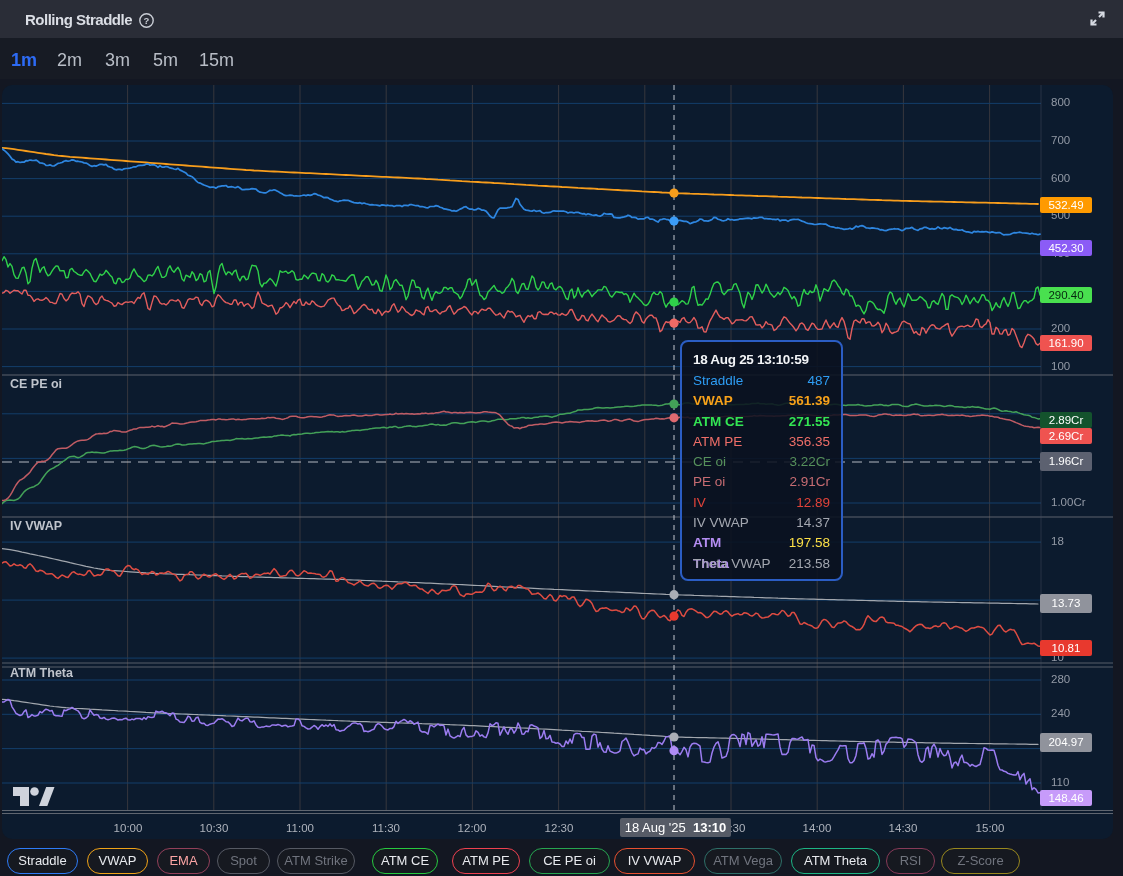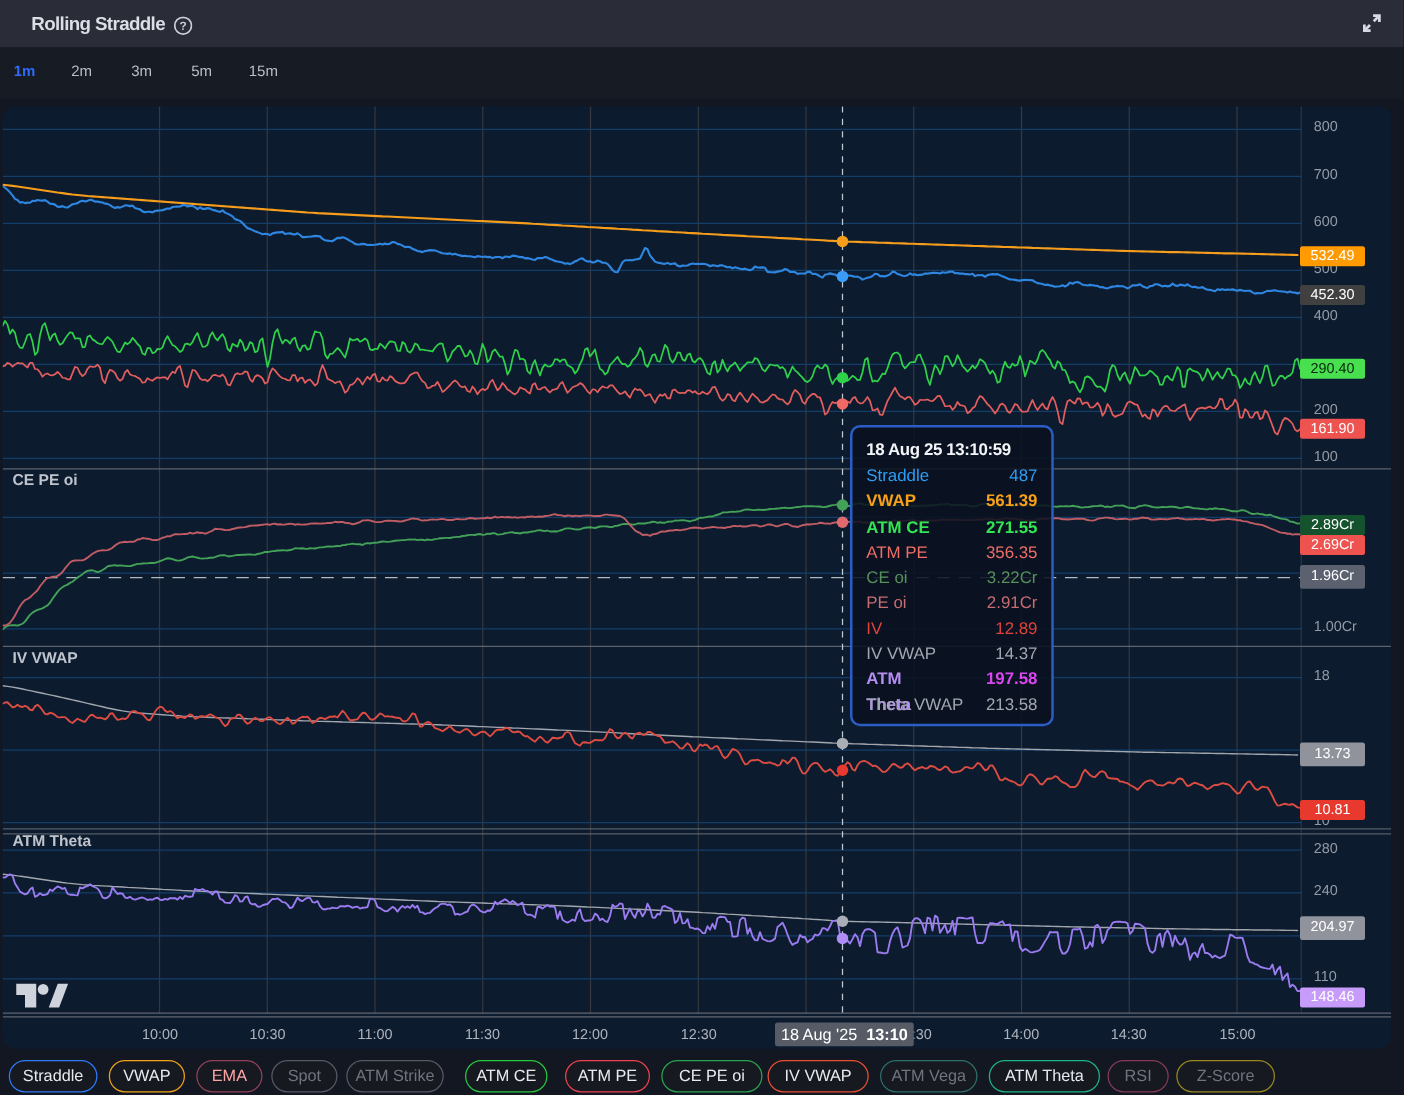--- a/index.html
+++ b/index.html
@@ -1,21 +1,21 @@
 <!DOCTYPE html>
 <html><head><meta charset="utf-8">
 <style>
 * { margin:0; padding:0; box-sizing:border-box; }
 html,body { width:1123px; height:876px; background:#131722; overflow:hidden;
   font-family:"Liberation Sans", sans-serif; }
 #root { position:relative; width:1123px; height:876px; }
 #hdr { position:absolute; left:0; top:0; width:1123px; height:38px; background:#2a2d37; }
 #hdr .t { position:absolute; left:25px; top:11px; font-size:15px; font-weight:700; color:#dbdee5; letter-spacing:-0.5px; }
 #tabs { position:absolute; left:0; top:38px; width:1123px; height:41px; background:#171b24; }
-.tab { position:absolute; top:12px; font-size:12px; color:#b9bec7; }
+.tab { position:absolute; top:12px; font-size:18px; color:#b9bec7; }
 #chart { position:absolute; left:2px; top:85px; width:1111px; height:754px;
   background:#0c1b2e; border-radius:10px; overflow:hidden; }
 .ptitle { position:absolute; font-size:12.5px; font-weight:700; color:#bfc4cc; left:10px; }
 .ax { position:absolute; left:1051px; width:44px; font-size:11.5px; color:#939aa6; }
 .tag { position:absolute; left:1040px; width:52px; height:16px; line-height:16px; text-align:center;
   font-size:11.5px; font-weight:400; border-radius:2px; }
 .tagbig { height:19px !important; line-height:19px !important; }
 .tl { position:absolute; top:822px; width:60px; text-align:center; font-size:11.5px; color:#aeb3bc; }
 #tbadge { position:absolute; left:620px; top:818px; width:111px; height:19px; background:#565b66;
   color:#fff; font-size:13px; text-align:center; line-height:19px; border-radius:2px; }
@@ -128,21 +128,21 @@
 <div class="ax" style="top:247px">400</div>
 <div class="ax" style="top:322px">200</div>
 <div class="ax" style="top:360px">100</div>
 <div class="ax" style="top:496px">1.00Cr</div>
 <div class="ax" style="top:535px">18</div>
 <div class="ax" style="top:651px">10</div>
 <div class="ax" style="top:673px">280</div>
 <div class="ax" style="top:707px">240</div>
 <div class="ax" style="top:776px">110</div>
 <div class="tag" style="top:197px;background:#ff9a00;color:#fff">532.49</div>
-<div class="tag" style="top:228px;background:#404040;color:#fff">452.30</div>
+<div class="tag" style="top:240px;background:#8b5cf6;color:#fff">452.30</div>
 <div class="tag" style="top:287px;background:#49e04f;color:#06270f">290.40</div>
 <div class="tag" style="top:335px;background:#ef5350;color:#fff">161.90</div>
 <div class="tag" style="top:412px;background:#14532d;color:#fff">2.89Cr</div>
 <div class="tag" style="top:428px;background:#ef5350;color:#fff">2.69Cr</div>
 <div class="tag tagbig" style="top:452px;background:#5c6170;color:#fff">1.96Cr</div>
 <div class="tag tagbig" style="top:594px;background:#90939c;color:#fff">13.73</div>
 <div class="tag" style="top:640px;background:#e8392e;color:#fff">10.81</div>
 <div class="tag tagbig" style="top:733px;background:#90939c;color:#fff">204.97</div>
 <div class="tag" style="top:790px;background:#c79bfa;color:#fff">148.46</div>
 <div class="tl" style="left:98px">10:00</div>
@@ -186,21 +186,21 @@
 <div class="tr">
         <span style="color:#e0433a;">IV</span>
         <span style="color:#e0433a;">12.89</span>
       </div>
 <div class="tr">
         <span style="color:#a3a7b0;">IV VWAP</span>
         <span style="color:#a3a7b0;">14.37</span>
       </div>
 <div class="tr">
         <span style="color:#b48df2;font-weight:700;">ATM Theta</span>
-        <span style="color:#d946ef;font-weight:700;margin-left:28px;">197.58</span>
+        <span style="color:#fde047;font-weight:400;margin-left:28px;">197.58</span>
       </div>
 <div class="tr">
         <span style="color:#a3a7b0;">Theta VWAP</span>
         <span style="color:#a3a7b0;">213.58</span>
       </div>
   </div>
   <div id="legend">
 <div class="pill" style="left:7px;width:71px;border-color:#2e7bf6;color:#e8eaee">Straddle</div>
 <div class="pill" style="left:87px;width:61px;border-color:#f0a318;color:#e8eaee">VWAP</div>
 <div class="pill" style="left:157px;width:53px;border-color:#93405a;color:#fca5a5">EMA</div>

